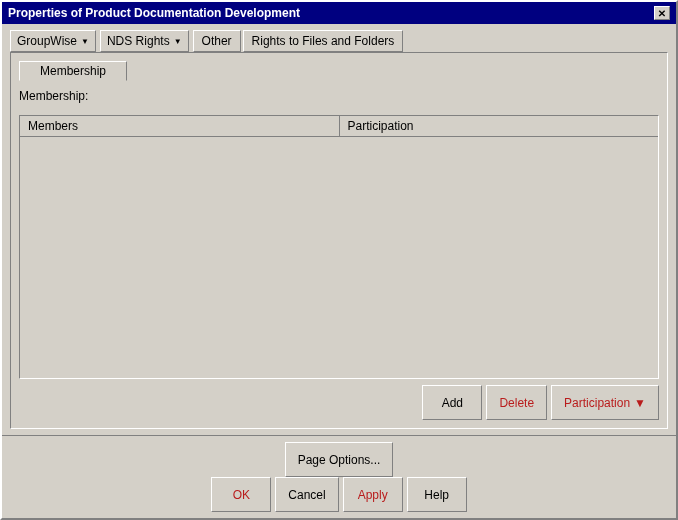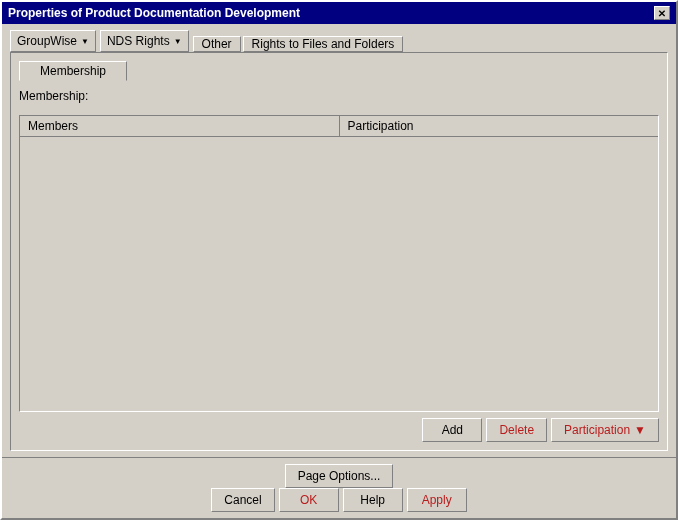--- a/index.html
+++ b/index.html
@@ -78,21 +78,21 @@
       margin-left: 4px;
       font-size: 8px;
     }
     .tab {
       display: inline-flex;
       align-items: center;
       background: #d4d0c8;
       border: 1px solid;
       border-color: #ffffff #808080 #808080 #ffffff;
       padding: 2px 8px;
-      height: 16px;
+      height: 22px;
       cursor: pointer;
       font-size: 12px;
       margin-right: 2px;
     }
     .panel {
       background: #d4d0c8;
       border: 1px solid;
       border-color: #808080 #ffffff #ffffff #808080;
       padding: 8px;
       flex: 1;
@@ -154,21 +154,21 @@
       margin-top: 6px;
       gap: 4px;
     }
     .btn {
       background: #d4d0c8;
       border: 1px solid;
       border-color: #ffffff #808080 #808080 #ffffff;
       padding: 3px 12px;
       font-size: 12px;
       cursor: pointer;
-      height: 24px;
+      height: 35px;
       display: inline-flex;
       align-items: center;
       justify-content: center;
       min-width: 60px;
     }
     .btn:disabled, .btn.disabled {
       color: #b91c1c;
       cursor: default;
     }
     .btn-dropdown {
@@ -254,27 +254,27 @@
         </button>
       </div>
     </div>
   </div>
 
   <div class="footer">
     <button class="btn">
       <span>Page Options...</span>
     </button>
     <div class="footer-right">
+      <button class="btn disabled" disabled="">
+        <span>OK</span>
+      </button>
       <button class="btn">
         <span>Cancel</span>
       </button>
-      <button class="btn disabled" disabled="">
-        <span>OK</span>
+      <button class="btn btn-apply disabled" disabled="">
+        <span>Apply</span>
       </button>
       <button class="btn">
         <span>Help</span>
-      </button>
-      <button class="btn btn-apply disabled" disabled="">
-        <span>Apply</span>
       </button>
     </div>
   </div>
 </div>
 
 </body></html>

